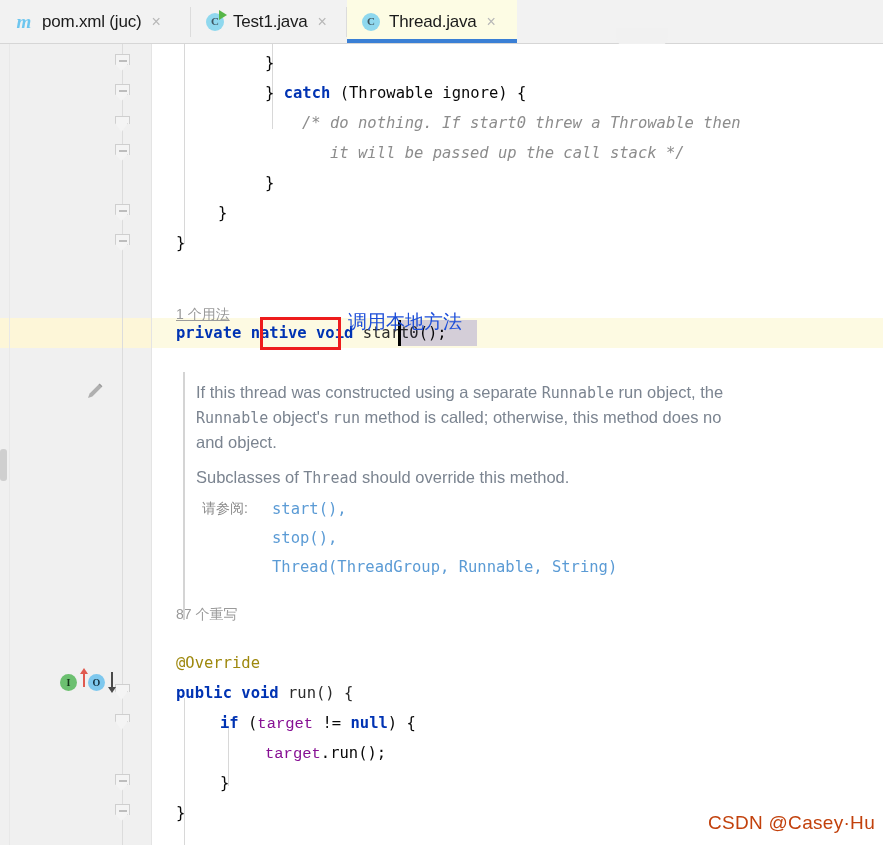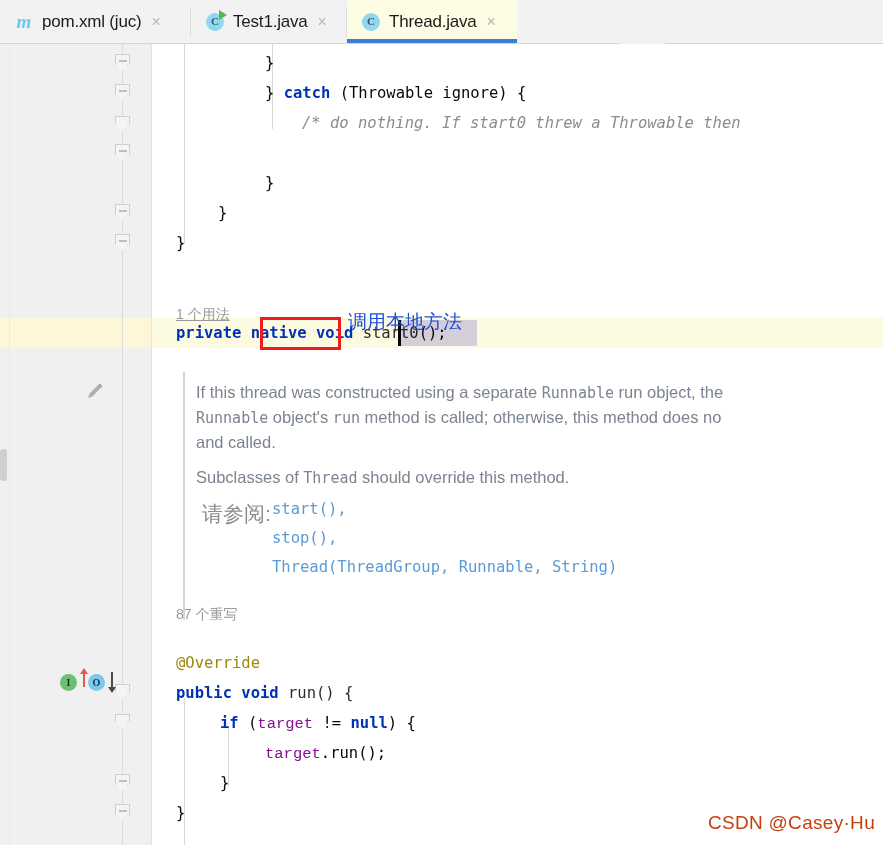--- a/index.html
+++ b/index.html
@@ -268,21 +268,21 @@
     line-height: 25px;
     white-space: nowrap;
   }
   .docp .mono {
     font-family: "DejaVu Sans Mono", monospace;
     font-size: 15px;
   }
   .seealso-label {
     position: absolute; left: 19px; top: 140px;
     font-family: "Liberation Sans", sans-serif;
-    font-size: 21px; color: #8c8c8c;
+    font-size: 14px; color: #8c8c8c;
   }
   .seealso-link {
     position: absolute;
     font-family: "DejaVu Sans Mono", monospace;
     font-size: 15.5px; color: #5b9bd5;
     white-space: pre;
   }
 
   
   #watermark {
@@ -426,20 +426,21 @@
     <div class="iguide" style="left:120px; top:0px;  height:85px;"></div>
     <div class="iguide" style="left:32px; top:654px; height:148px;"></div>
     <div class="iguide" style="left:76px; top:684px; height:58px;"></div>
 
     <div class="row" style="top:4px;"><span class="txt" style="margin-left:113px;"><span class="pln">}</span></span></div>
 
     <div class="row" style="top:34px;"><span class="txt" style="margin-left:113px;text-align:center;"><span class="pln">} </span><span class="kw">catch</span><span class="pln"> (Throwable ignore) {</span></span></div>
 
     <div class="row" style="top:64px;"><span class="txt" style="margin-left:150px;"><span class="cmt">/* do nothing. If start0 threw a Throwable then</span></span></div>
 
+    <div class="row" style="top:94px;"><span class="txt" style="margin-left:178px;"><span class="cmt">it will be passed up the call stack */</span></span></div>
 
     <div class="row" style="top:124px;"><span class="txt" style="margin-left:113px;"><span class="pln">}</span></span></div>
 
     <div class="row" style="top:154px;"><span class="txt" style="margin-left:66px;"><span class="pln">}</span></span></div>
 
     <div class="row" style="top:184px;"><span class="txt" style="margin-left:24px;"><span class="pln">}</span></span></div>
 
     <div class="hint" style="left:24px; top:262px;text-decoration:underline;">1 个用法</div>
 
     <div class="row" style="top:274px;"><span class="txt" style="margin-left:24px;"><span class="kw">private</span><span class="pln"> </span><span class="kw">native</span><span class="pln"> </span><span class="kw">void</span><span class="pln"> </span><span class="mth">start0</span><span class="pln">();</span></span></div>
@@ -461,21 +462,21 @@
     <div id="sel-start0" style="position:absolute; left:246px; top:276px; width:79px; height:26px; background:#d6d2f4; mix-blend-mode:multiply;"></div>
     <div id="caret" style="position:absolute; left:246px; top:276px; width:2.5px; height:26px; background:#000000;"></div>
 
     <div id="docpanel" style="left:31px; top:328px; width:700px; height:248px;">
       <div id="docbar"></div>
 
       <div class="docp" style="top:8px;"><span>If this thread was constructed using a separate </span><span class="mono">Runnable</span><span> run object, the</span></div>
 
       <div class="docp" style="top:33px;"><span class="mono">Runnable</span><span> object's </span><span class="mono">run</span><span> method is called; otherwise, this method does no</span></div>
 
-      <div class="docp" style="top:58px;"><span>and called.</span></div>
+      <div class="docp" style="top:58px;"><span>and object.</span></div>
 
       <div class="docp" style="top:93px;"><span>Subclasses of </span><span class="mono">Thread</span><span> should override this method.</span></div>
 
       <div class="seealso-label" style="left:19px; top:128px;">请参阅:</div>
       <div class="seealso-link" style="left:89px; top:128px;">start(),</div>
       <div class="seealso-link" style="left:89px; top:157px;">stop(),</div>
       <div class="seealso-link" style="left:89px; top:186px;">Thread(ThreadGroup, Runnable, String)</div>
     </div>
 
     <div id="redtext" style="position:absolute; left:196px; top:265px;">调用本地方法</div>

